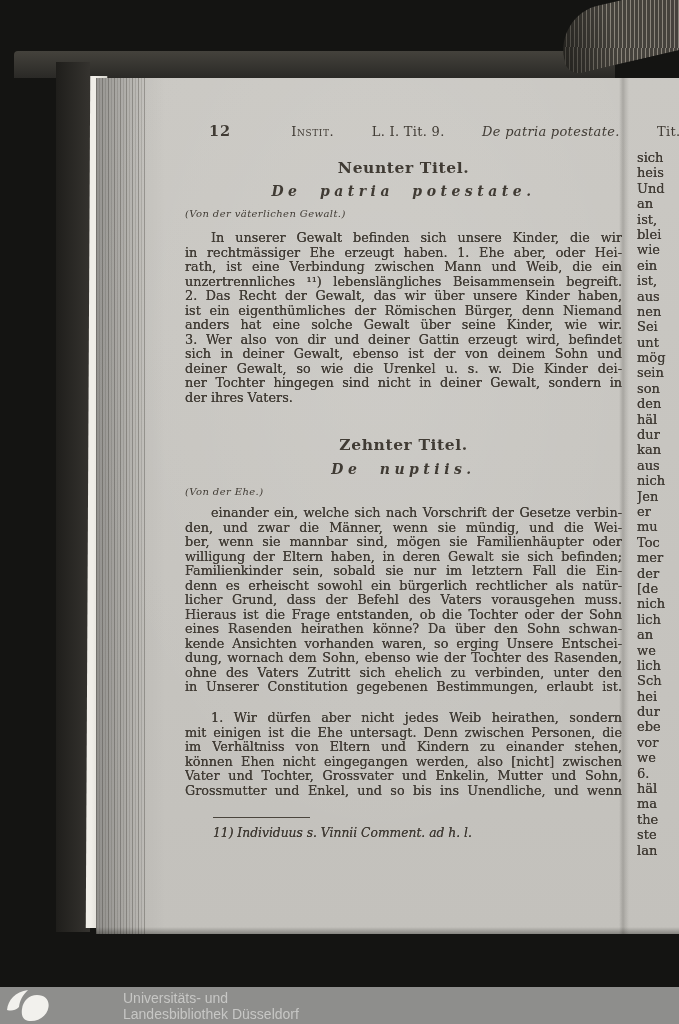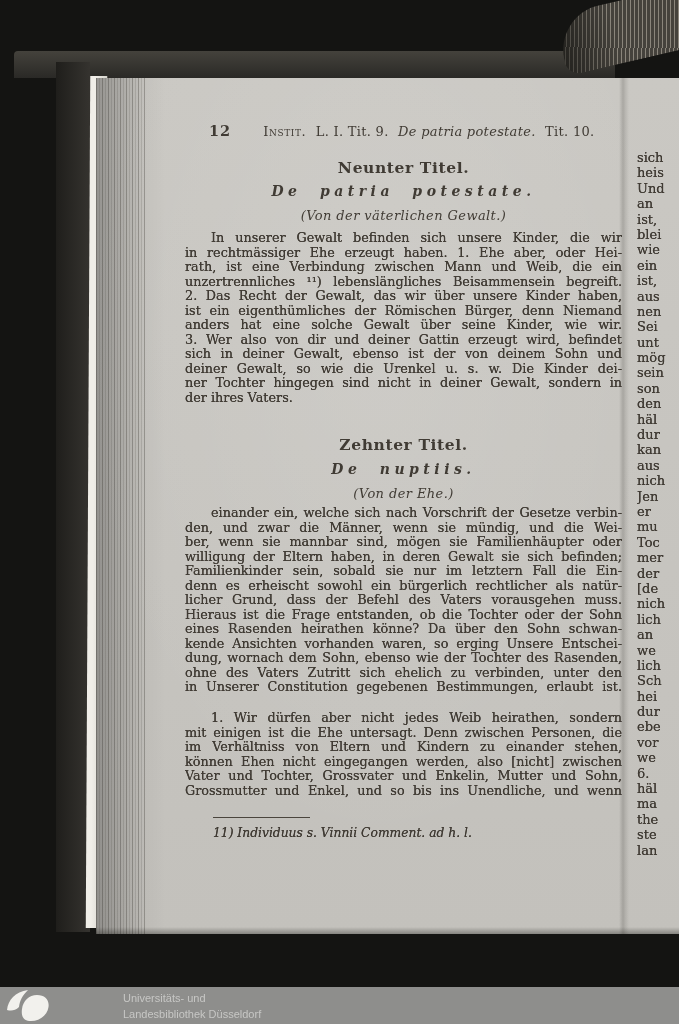--- a/index.html
+++ b/index.html
@@ -41,28 +41,28 @@
       linear-gradient(90deg, rgba(10,10,8,0.55), transparent 55px),
       repeating-linear-gradient(104deg, #8a857b 0 1px, #45423c 1px 4px); }
 
   
   .header-row { position:absolute; top:44px; left:89px; width:437px; font-size:13px;
     display:flex; align-items:baseline; letter-spacing:0.3px; }
   .pagenum { font-weight:bold; font-size:14.5px; margin-left:24px; letter-spacing:1px; }
   .running { margin-left:32px; white-space:nowrap; }
   .running .sc { font-variant:small-caps; letter-spacing:0.6px; }
   .running .it { font-style:italic; }
-  .running span { margin-right:5px; }
+  .running span { margin-right:5px;margin-left:28px; }
 
   .h-title { position:absolute; left:89px; width:437px; text-align:center;
     font-weight:bold; font-size:15.5px; letter-spacing:0.6px; }
   .h-latin { position:absolute; left:89px; width:437px; text-align:center;
     font-style:italic; font-weight:bold; font-size:14px; letter-spacing:4.5px; word-spacing:9px; }
-  .h-sub { position:absolute; left:89px; width:437px; text-align:center;
-    font-style:italic; font-size:13px; letter-spacing:0.4px; }
+  .h-sub { position:absolute; left:89px; width:437px; 
+    font-style:italic; font-size:10px; letter-spacing:0.4px; }
   #title9 { top:80px; } #latin9 { top:105px; } #sub9 { top:130px; }
   #title10 { top:357px; } #latin10 { top:383px; } #sub10 { top:408px; }
 
   .para { position:absolute; left:89px; width:437px; font-size:12.8px; line-height:14.5px;
     text-shadow:0 0 0.4px currentColor; }
   .para .line { text-align:justify; text-align-last:justify; white-space:nowrap;
     height:14.5px; overflow:hidden; }
   .para .line:first-child { text-indent:26px; }
   .para.last-left .line:last-child { text-align-last:left; }
   #para1 { top:153px; } #para2 { top:428px; } #para3 { top:633px; }
@@ -74,21 +74,21 @@
 
   
   .frag-col { position:absolute; left:541px; top:72px; width:42px; overflow:hidden;
     font-size:13px; line-height:15.4px; white-space:nowrap; text-shadow:0 0 0.4px currentColor; }
   .frag-col .frag { height:15.4px; }
 
   
   .footer { position:absolute; left:0; bottom:0; width:679px; height:37px; background:#8e8e8c; }
   .footer .logo { position:absolute; left:2px; top:0; }
   .footer-text { position:absolute; left:123px; top:3px; color:#c7c7c5;
-    font-family:"Liberation Sans", sans-serif; font-size:11px; line-height:16px; }
+    font-family:"Liberation Sans", sans-serif; font-size:14px; line-height:16px; }
 </style>
 </head>
 <body>
 
 <div class="stage">
 
   <div class="cover-top"></div>
   <div class="cover-left"></div>
   <div class="white-strip"></div>
 

